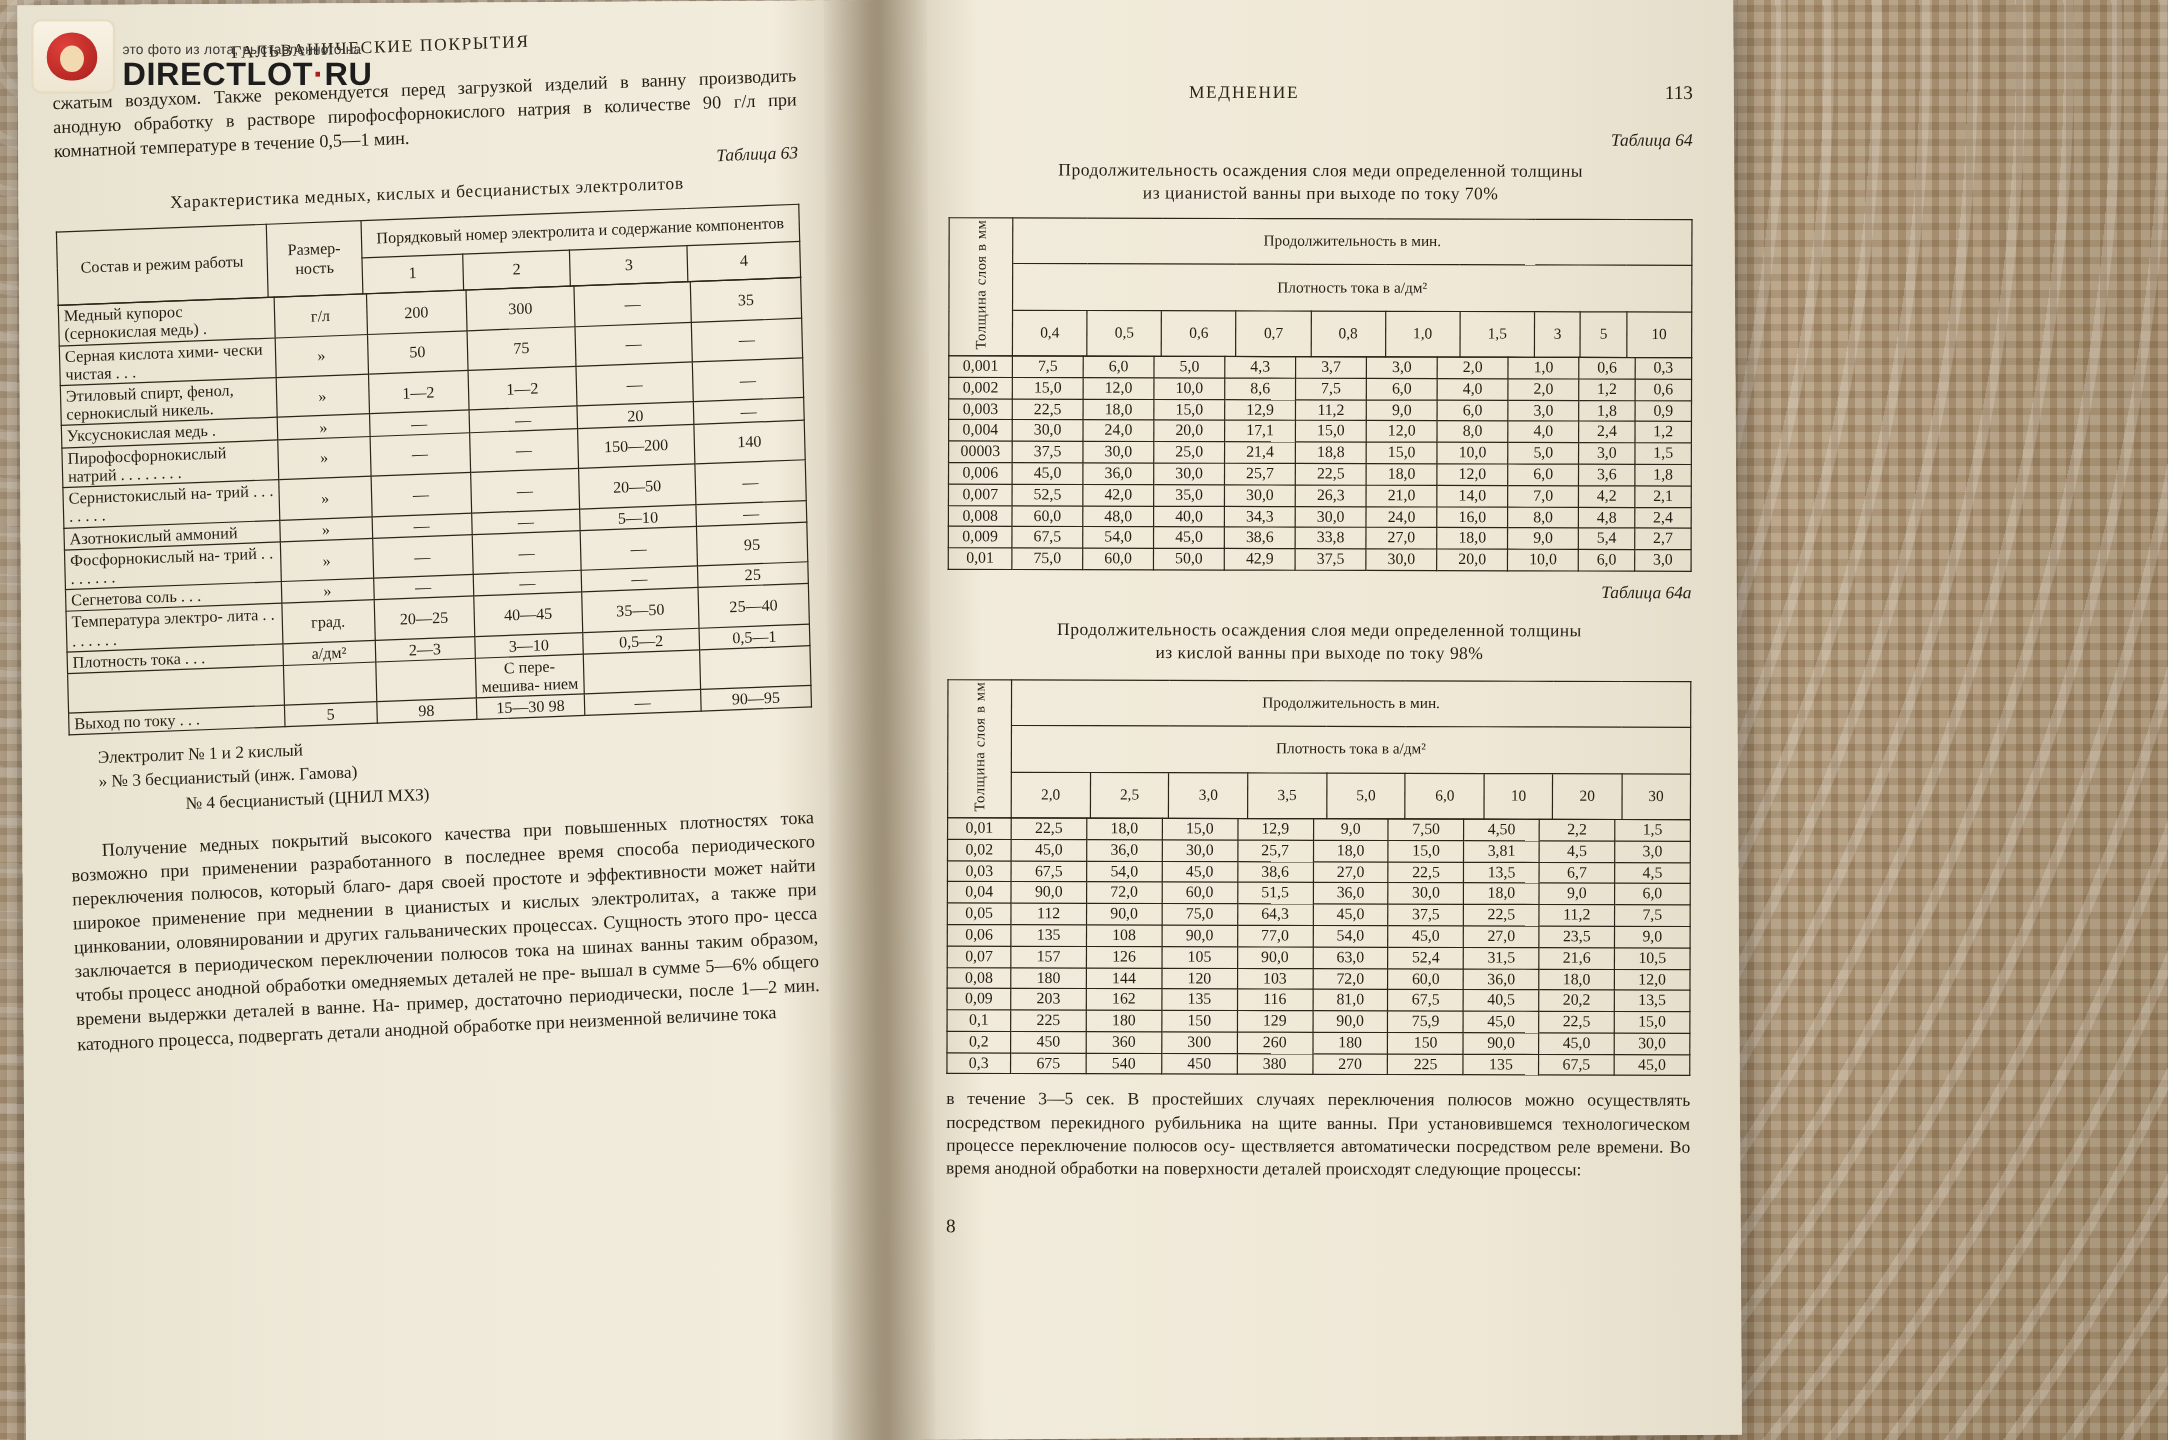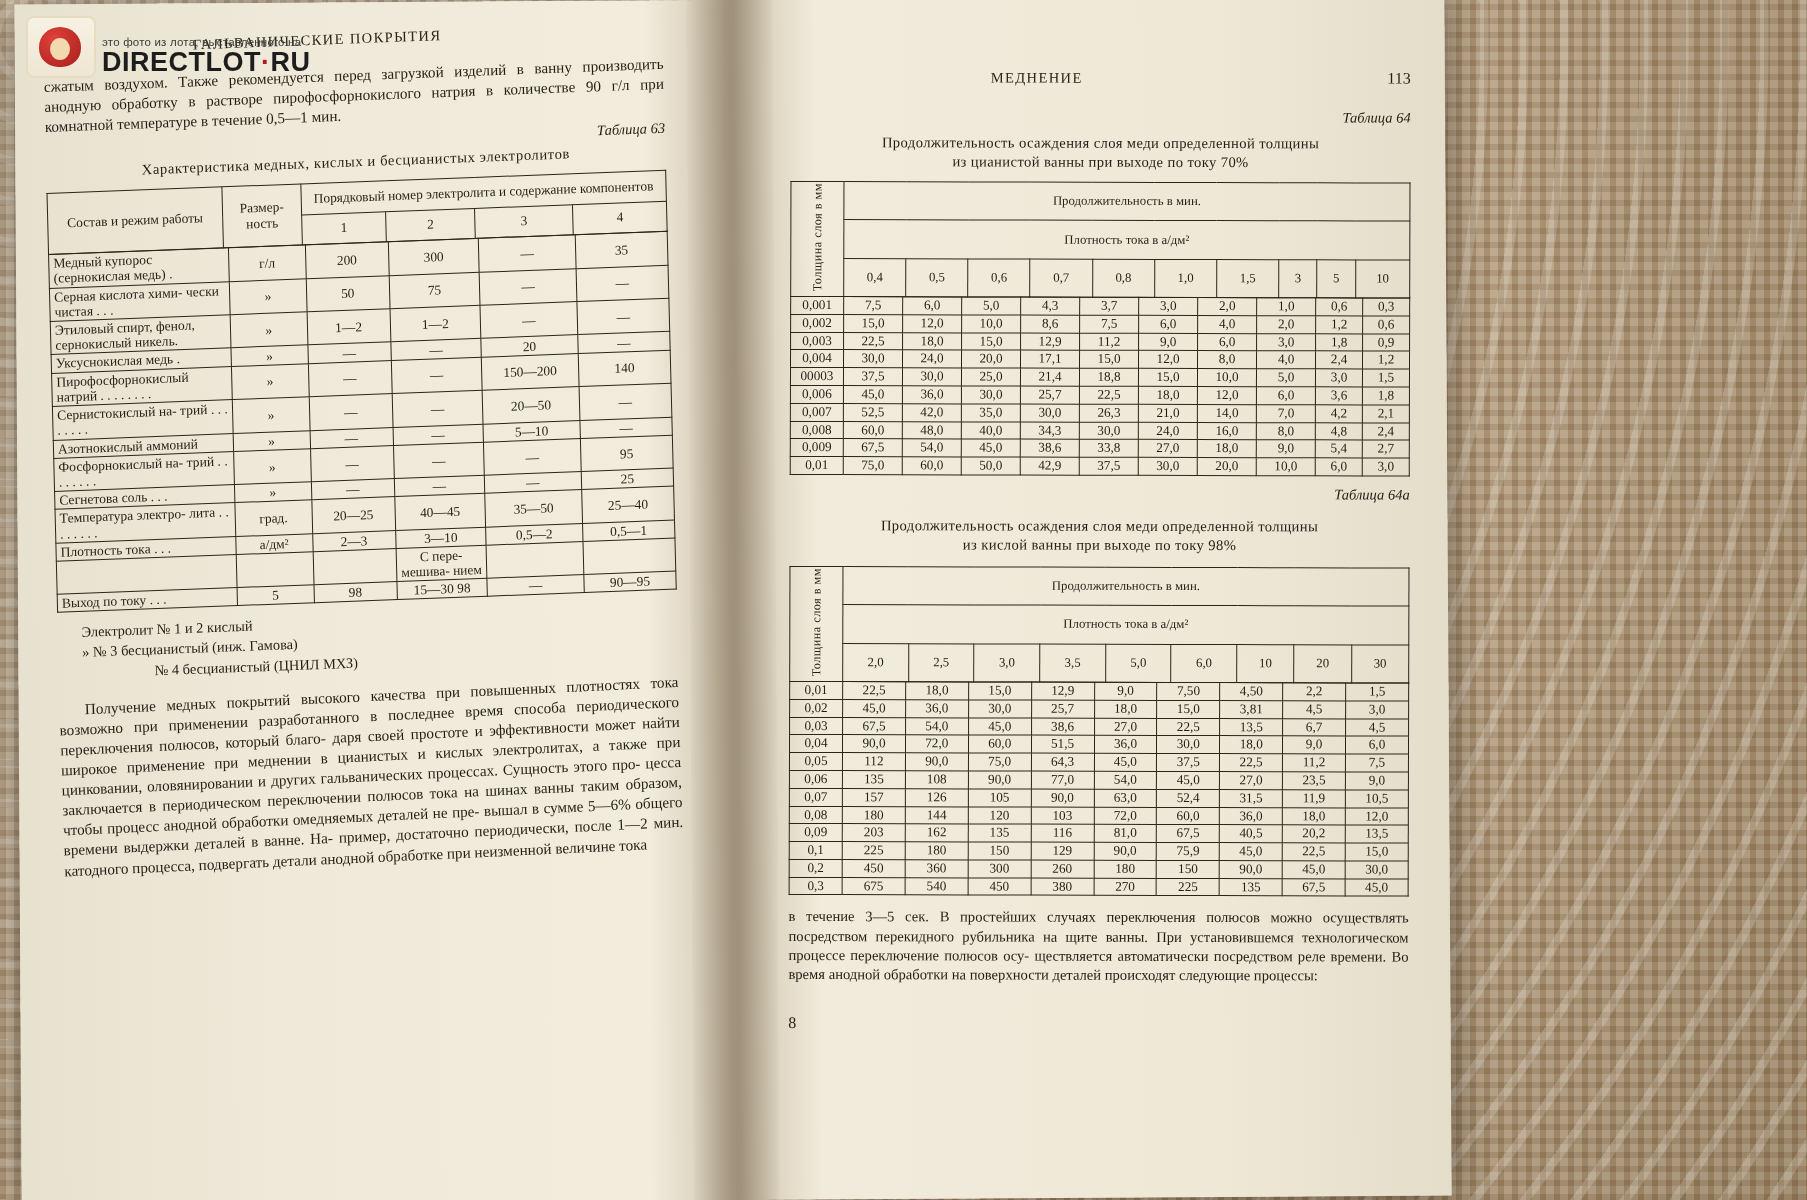--- a/index.html
+++ b/index.html
@@ -523,21 +523,21 @@
             </tr>
             <tr>
               <td class="ctr" style="width: 44px;">0,07</td>
               <td class="ctr">157</td>
               <td class="ctr">126</td>
               <td class="ctr">105</td>
               <td class="ctr">90,0</td>
               <td class="ctr">63,0</td>
               <td class="ctr">52,4</td>
               <td class="ctr">31,5</td>
-              <td class="ctr">11,9</td>
+              <td class="ctr">21,6</td>
               <td class="ctr">10,5</td>
             </tr>
             <tr>
               <td class="ctr" style="width: 44px;">0,08</td>
               <td class="ctr">180</td>
               <td class="ctr">144</td>
               <td class="ctr">120</td>
               <td class="ctr">103</td>
               <td class="ctr">72,0</td>
               <td class="ctr">60,0</td>

